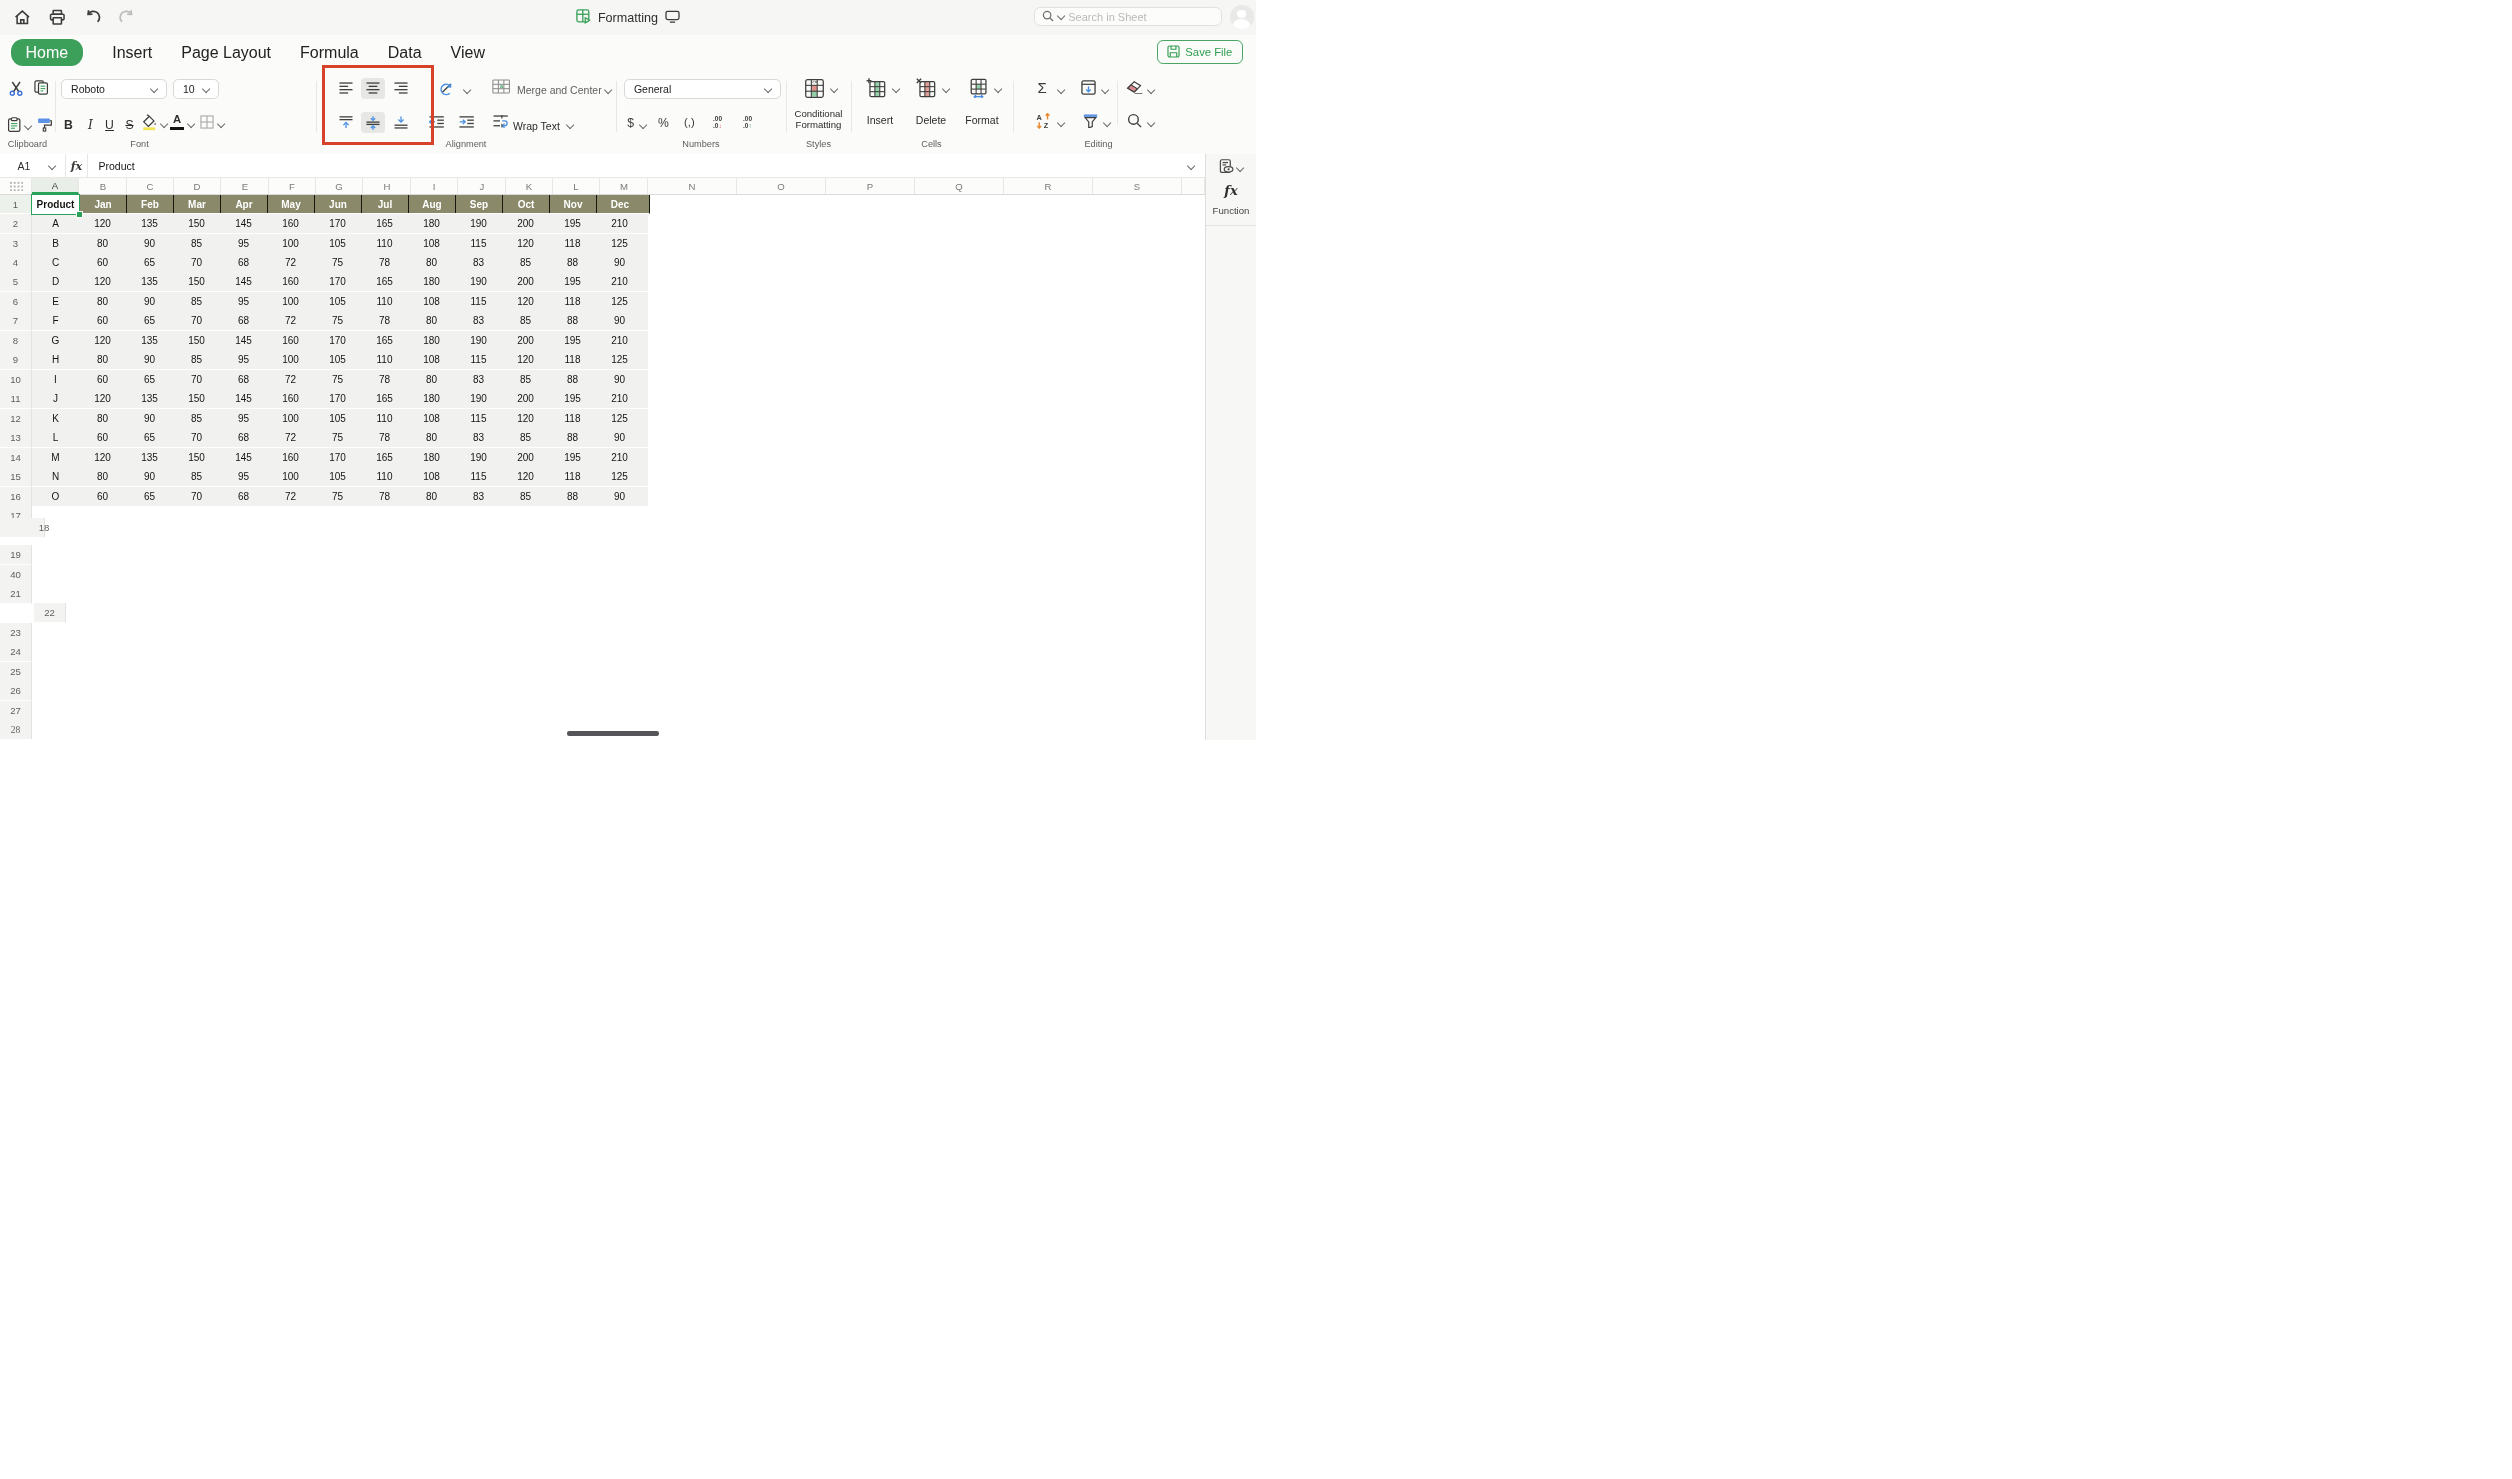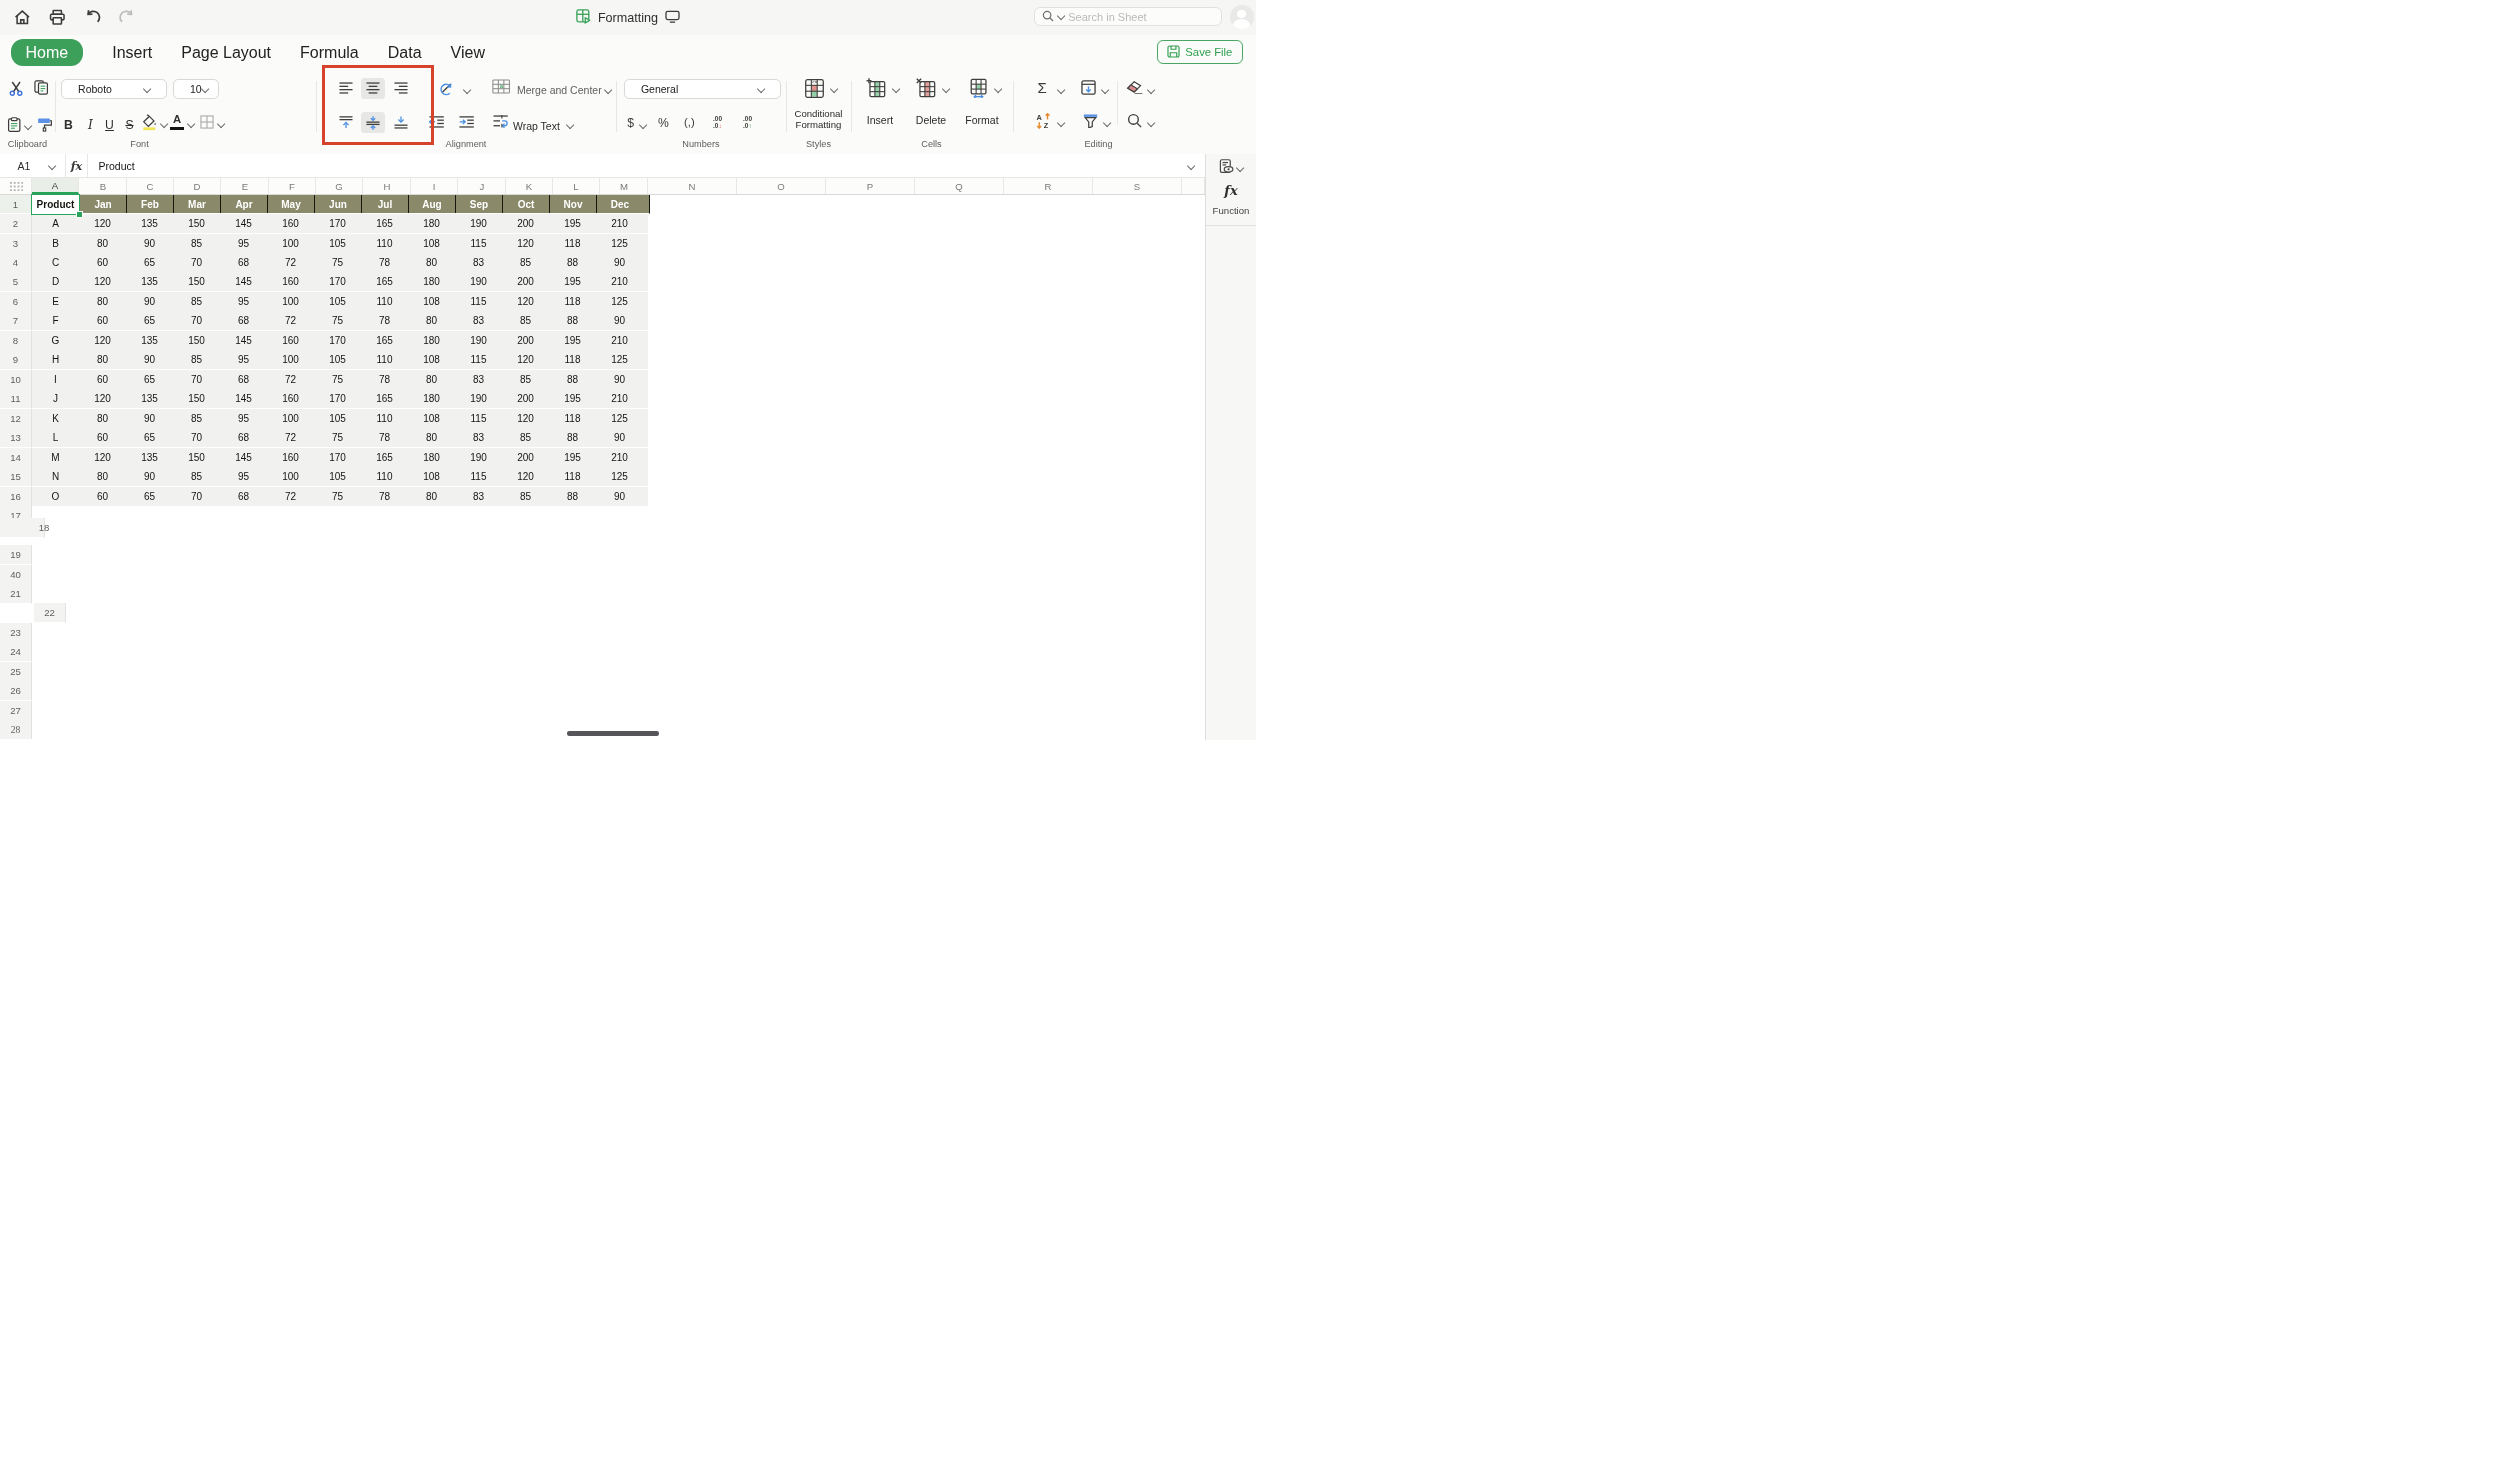--- a/index.html
+++ b/index.html
@@ -29,21 +29,21 @@
 
   
   .ribbon{position:absolute;top:70px;left:0;right:0;height:85px;background:#fbfbfa;border-bottom:0.9px solid #e4e4e2;box-sizing:border-box;}
   .grp{position:absolute;top:0;height:84px;}
   .group-label{position:absolute;bottom:5.2px;left:0;width:100%;text-align:center;font-size:9.2px;color:#5d5d5b;}
   .rdiv{position:absolute;top:11.3px;height:51px;width:0.9px;background:#e7e7e5;}
   .chev{width:5.2px;height:5.2px;border-right:1.2px solid #6d6d6b;border-bottom:1.2px solid #6d6d6b;
         transform:rotate(45deg);display:inline-block;flex:none;}
   .ibtn{position:absolute;display:flex;align-items:center;justify-content:center;}
   .sel-dd{position:absolute;border:0.9px solid #d8d8d6;border-radius:5.2px;background:#fff;display:flex;align-items:center;
-          padding:0 16px;font-size:10.5px;color:#212121;box-sizing:border-box;height:20px;}
+          padding:0 9px;font-size:10.5px;color:#212121;box-sizing:border-box;height:20px;}
   .sel-dd .chev{margin-left:auto;}
   .glyph{font-size:12.2px;color:#3c3c3a;}
   .deci{display:flex;flex-direction:column;font-size:6.5px;font-weight:bold;color:#3c3c3a;line-height:6.5px;}
   .alignbtn{width:24.4px;height:21px;display:flex;align-items:center;justify-content:center;border-radius:3.5px;}
   .alignbtn.on{background:#e7e7e5;}
   .bigbtn-label{position:absolute;font-size:10.5px;color:#2b2b29;text-align:center;white-space:nowrap;}
   .two-line{font-size:9.6px;line-height:11.3px;white-space:normal;}
   .redbox{position:absolute;left:322px;top:65px;width:112px;height:80px;border:3.1px solid #d7432a;box-sizing:border-box;z-index:60;}
 
   

